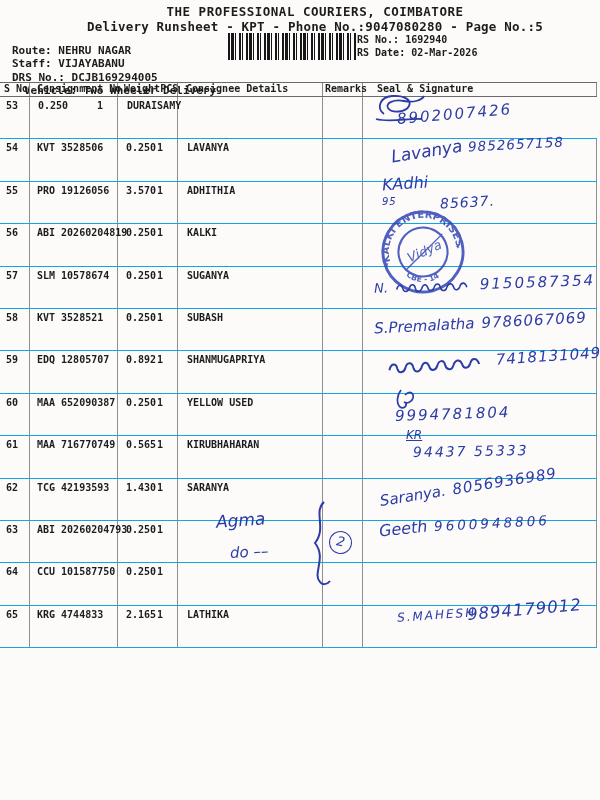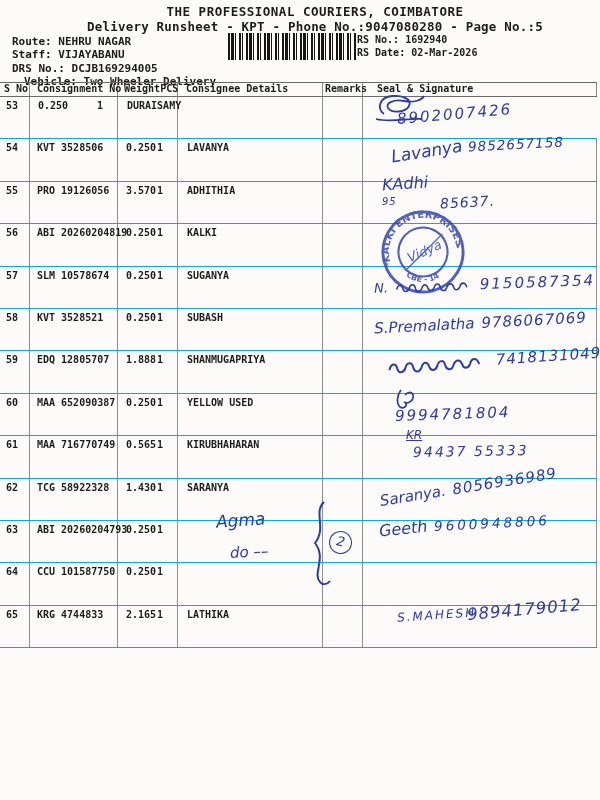--- a/index.html
+++ b/index.html
@@ -3,21 +3,21 @@
 <meta charset="utf-8">
 <style>
   html,body{margin:0;padding:0;background:#e9e7e4;}
   .page{position:relative;width:600px;height:800px;background:#fcfbf9;overflow:hidden;
         font-family:"DejaVu Sans Mono",monospace;color:#1c1c1c;}
   
   .hdr-title{position:absolute;top:4px;left:15px;width:600px;text-align:center;
              font-size:12.5px;font-weight:bold;letter-spacing:.5px;}
   .hdr-sub{position:absolute;top:19px;left:15px;width:600px;text-align:center;
            font-size:12.5px;font-weight:bold;letter-spacing:.2px;}
-  .info{position:absolute;left:12px;font-size:11px;font-weight:bold;white-space:nowrap;}
+  .info{position:absolute;left:12px;font-size:11px;font-weight:bold;white-space:nowrap;margin-top:9px;}
   .i-route{top:35px}.i-staff{top:48px}.i-drs{top:62px}.i-vehicle{top:75px;left:24px}
   .barcode{position:absolute;top:33px;left:228px;width:128px;height:27px;
     background:
       repeating-linear-gradient(90deg,#161616 0 2px,transparent 2px 3px,#161616 3px 6px,
         transparent 6px 7px,#161616 7px 8px,transparent 8px 11px,#161616 11px 13px,
         transparent 13px 14px,#161616 14px 15px,transparent 15px 18px);}
   .rs{position:absolute;left:357px;font-size:10px;font-weight:bold;white-space:nowrap;}
   .rs-no{top:34px}.rs-date{top:47px}
   
   .table{position:absolute;top:82px;left:0;width:597px;}
@@ -139,21 +139,21 @@
             <span>1</span>
           </div>
           <div class="td d-consignee">SUBASH</div>
           <div class="td d-remarks"></div>
           <div class="td d-seal"></div>
         </div>
         <div class="tr">
           <div class="td d-sno">59</div>
           <div class="td d-consignment">EDQ 12805707</div>
           <div class="td d-weight">
-            <span>1.888</span>
+            <span>0.892</span>
             <span>1</span>
           </div>
           <div class="td d-consignee">SHANMUGAPRIYA</div>
           <div class="td d-remarks"></div>
           <div class="td d-seal"></div>
         </div>
         <div class="tr">
           <div class="td d-sno">60</div>
           <div class="td d-consignment">MAA 652090387</div>
           <div class="td d-weight">
@@ -170,21 +170,21 @@
           <div class="td d-weight">
             <span>0.565</span>
             <span>1</span>
           </div>
           <div class="td d-consignee">KIRUBHAHARAN</div>
           <div class="td d-remarks"></div>
           <div class="td d-seal"></div>
         </div>
         <div class="tr">
           <div class="td d-sno">62</div>
-          <div class="td d-consignment">TCG 58922328</div>
+          <div class="td d-consignment">TCG 42193593</div>
           <div class="td d-weight">
             <span>1.430</span>
             <span>1</span>
           </div>
           <div class="td d-consignee">SARANYA</div>
           <div class="td d-remarks"></div>
           <div class="td d-seal"></div>
         </div>
         <div class="tr">
           <div class="td d-sno">63</div>

